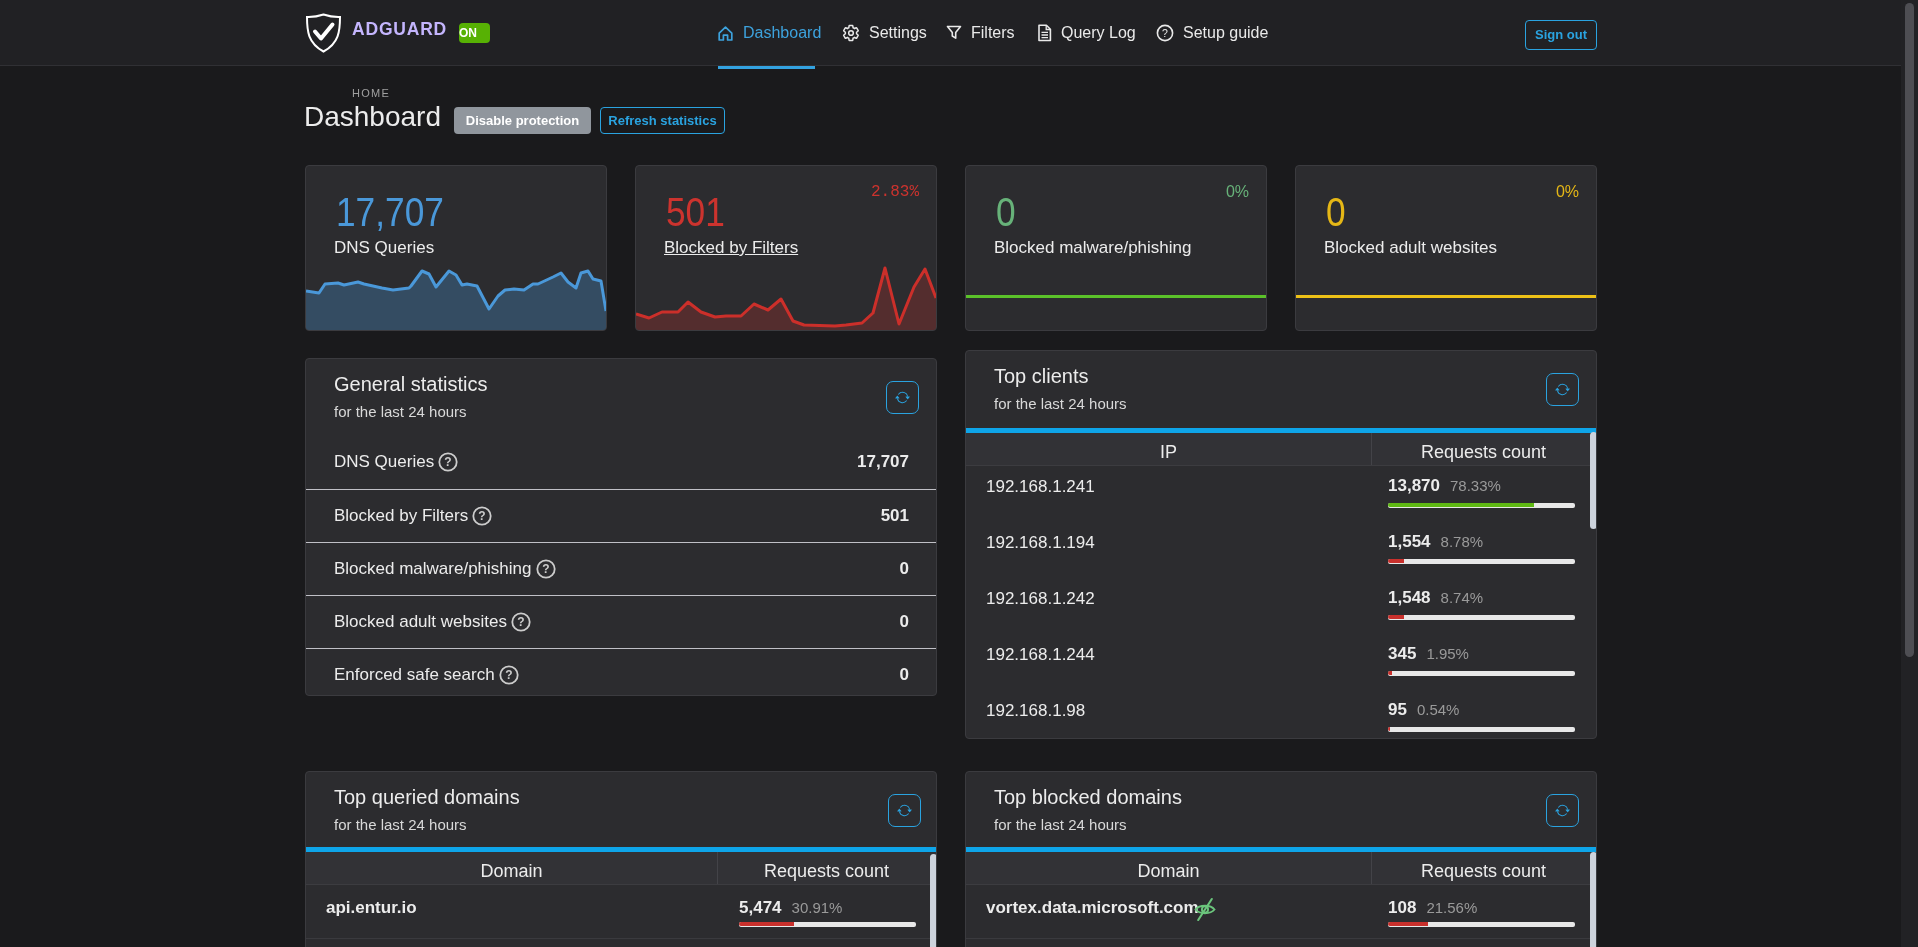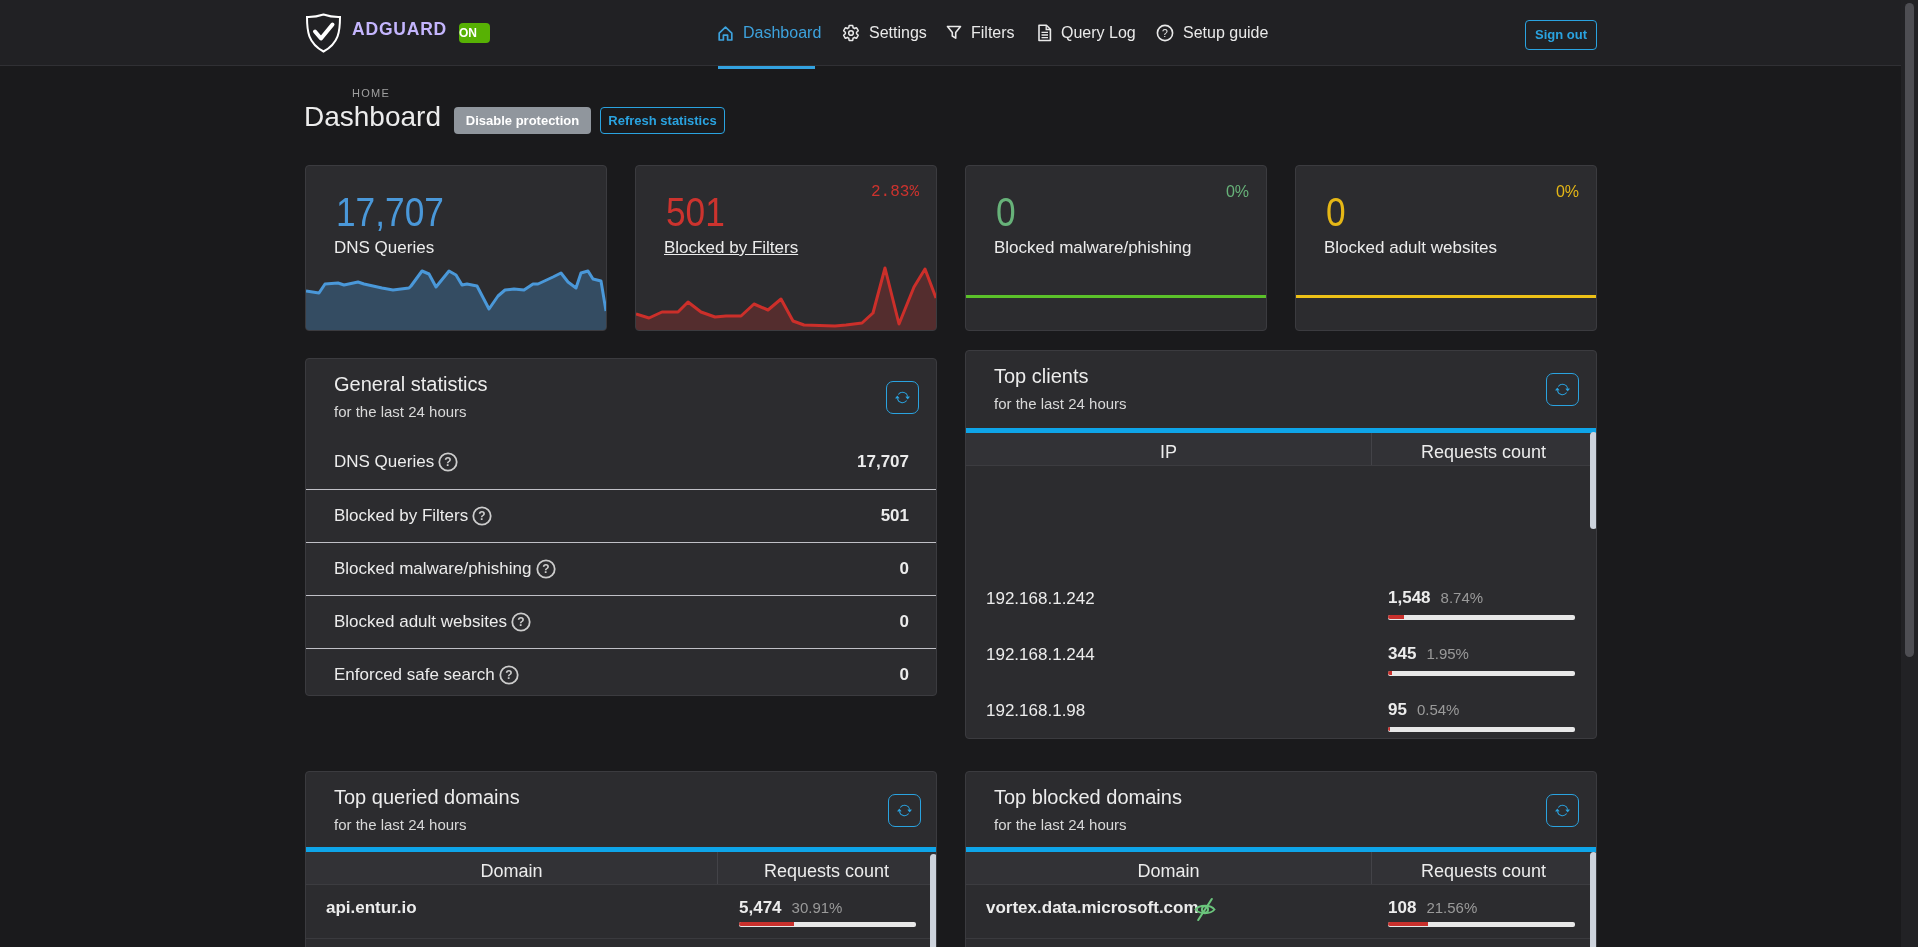--- a/index.html
+++ b/index.html
@@ -199,20 +199,34 @@
       <svg width="15" height="15" viewBox="0 0 16 16" fill="#2aa3e0">
         <path d="M11.534 7h3.932a.25.25 0 0 1 .192.41l-1.966 2.36a.25.25 0 0 1-.384 0l-1.966-2.36a.25.25 0 0 1 .192-.41zm-11 2h3.932a.25.25 0 0 0 .192-.41L2.692 6.23a.25.25 0 0 0-.384 0L.342 8.59A.25.25 0 0 0 .534 9z"></path>
         <path d="M8 3c-1.552 0-2.94.707-3.857 1.818a.5.5 0 1 1-.771-.636A6.002 6.002 0 0 1 13.917 7H12.9A5.002 5.002 0 0 0 8 3zM3.1 9a5.002 5.002 0 0 0 8.757 2.182.5.5 0 1 1 .771.636A6.002 6.002 0 0 1 2.083 9H3.1z"></path>
       </svg>
     </div>
   <div class="thead" style="top:77px;">
     <div class="hc" style="left:0;width:405px;">IP</div>
     <div class="hc" style="left:405px;width:225px;">Requests count</div>
     <div class="divider" style="left:405px;"></div>
   </div>
+  <div class="trow" style="top:115px;">
+    <div class="tdomain">192.168.1.241</div>
+    <div class="tnum" style="left:422px;">13,870<span class="tpct">78.33%</span></div>
+    <div class="tbar" style="left:422px;width:187px;">
+        <div class="tfill" style="width:146px;background:#5fb813;"></div>
+      </div>
+  </div>
+  <div class="trow" style="top:171px;">
+    <div class="tdomain">192.168.1.194</div>
+    <div class="tnum" style="left:422px;">1,554<span class="tpct">8.78%</span></div>
+    <div class="tbar" style="left:422px;width:187px;">
+        <div class="tfill" style="width:16px;background:#c9302c;"></div>
+      </div>
+  </div>
   <div class="trow" style="top:227px;">
     <div class="tdomain">192.168.1.242</div>
     <div class="tnum" style="left:422px;">1,548<span class="tpct">8.74%</span></div>
     <div class="tbar" style="left:422px;width:187px;">
         <div class="tfill" style="width:16px;background:#c9302c;"></div>
       </div>
   </div>
   <div class="trow" style="top:283px;">
     <div class="tdomain">192.168.1.244</div>
     <div class="tnum" style="left:422px;">345<span class="tpct">1.95%</span></div>

